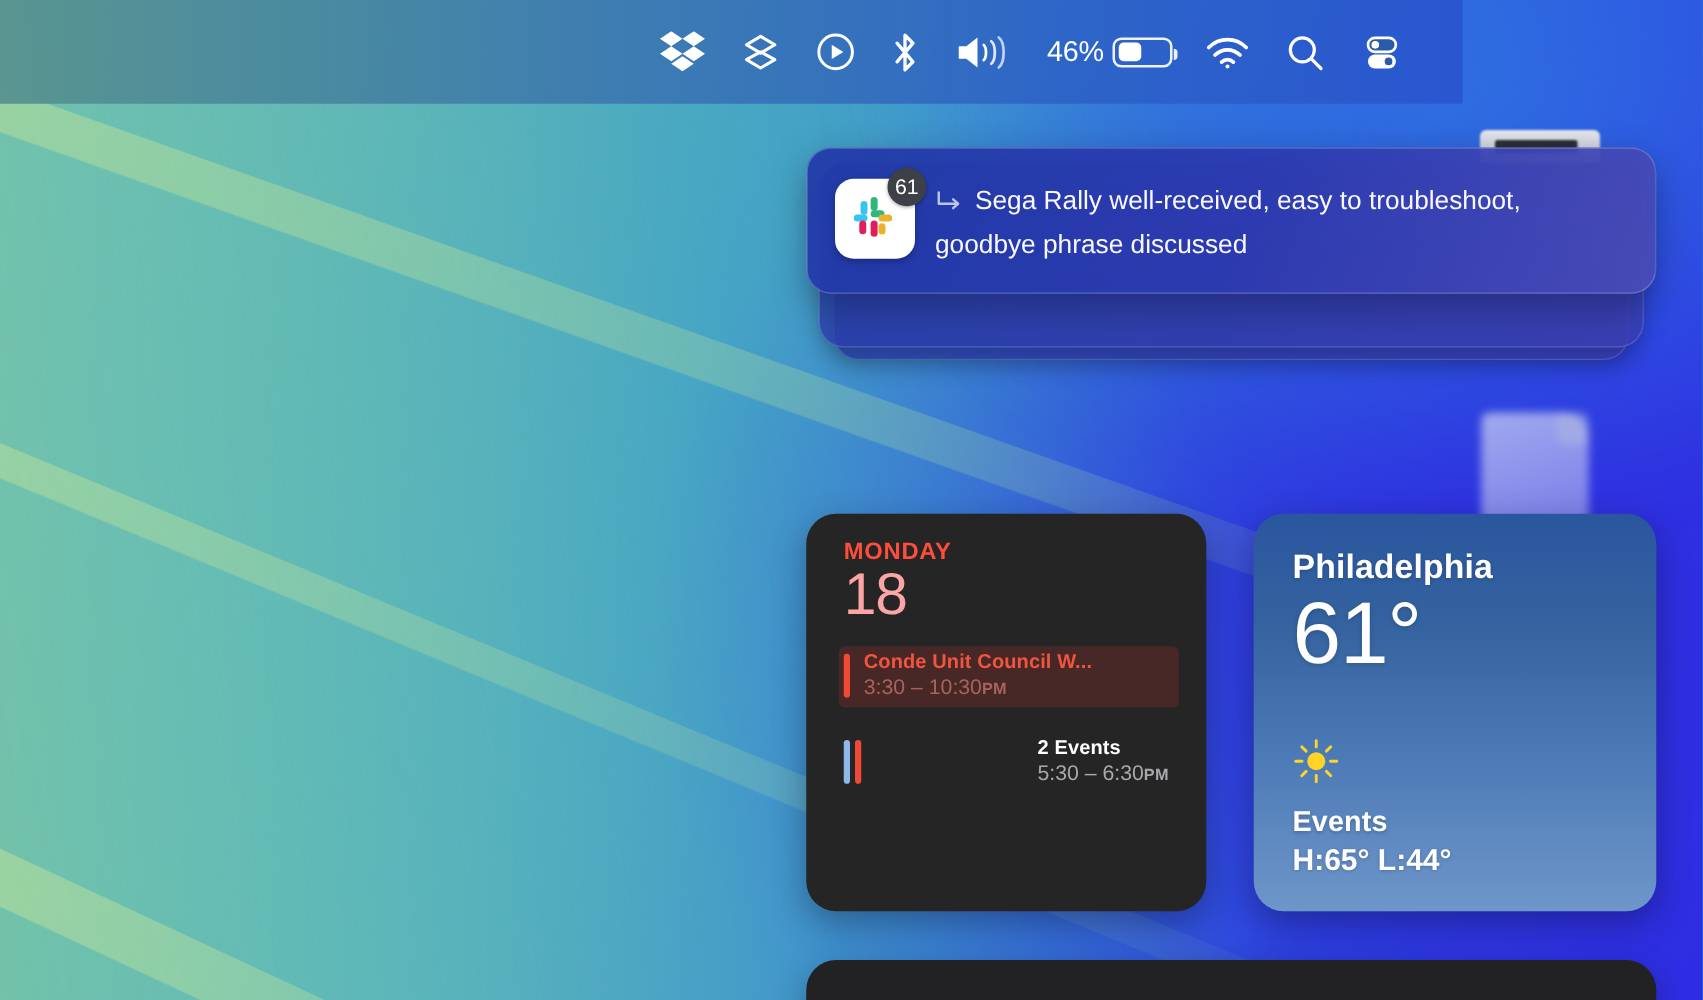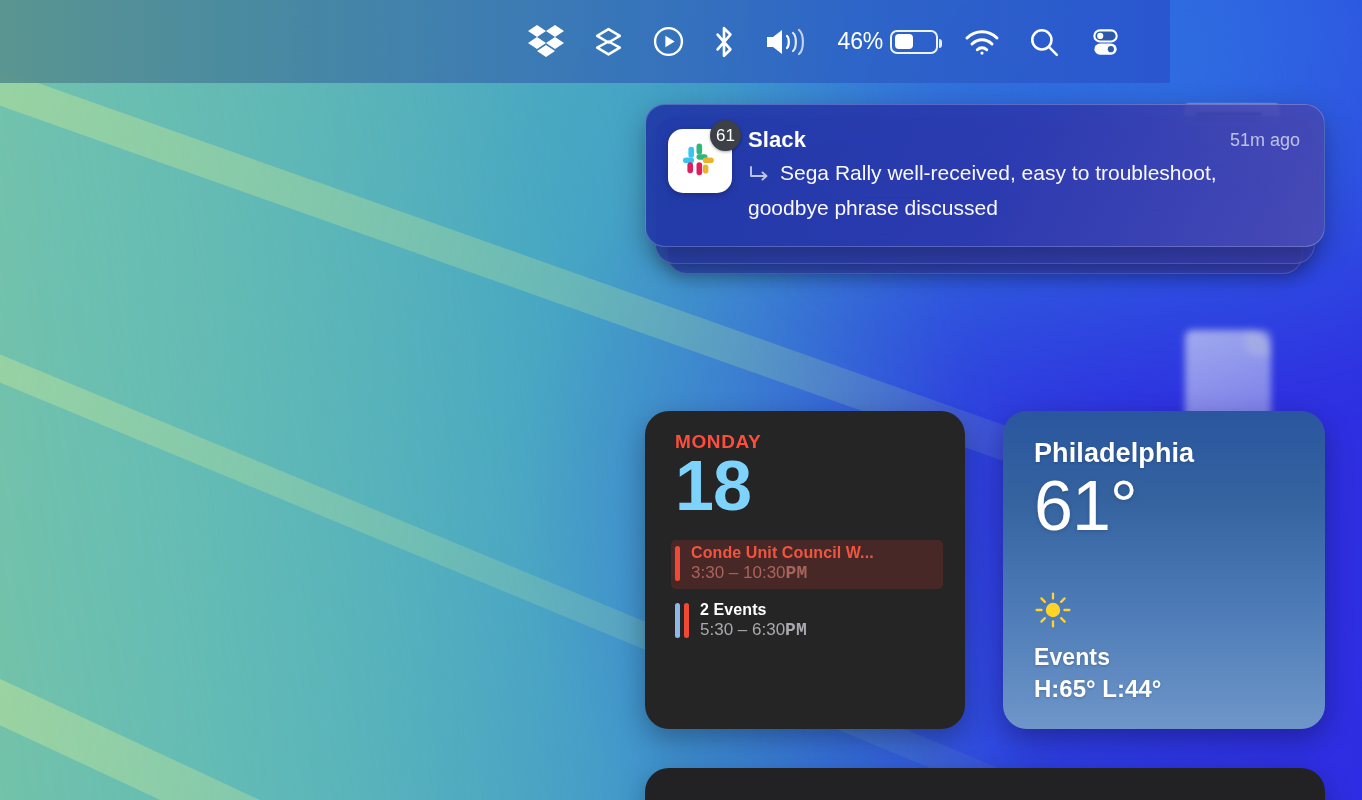--- a/index.html
+++ b/index.html
@@ -119,21 +119,21 @@
     font-size:25px; font-weight:400; letter-spacing:0.1px;
     display:flex; gap:17px; padding-left:16px; padding-right:2px;
     white-space:nowrap;
   }
 
   
   #nc { position:absolute; z-index:30; top:0; left:0; width:1362px; height:800px; pointer-events:none; }
   #nc > * { pointer-events:auto; }
 
   
-  .notif-stack { position:absolute; left:645px; top:104px; width:680px; }
+  .notif-stack { position:absolute; left:645px; top:118px; width:680px; }
   .notif-behind {
     position:absolute; left:0; right:0;
     background:linear-gradient(135deg, rgba(38,62,168,0.80), rgba(58,62,175,0.80));
     border:1px solid rgba(255,255,255,0.16);
     border-radius:20px;
     box-shadow:0 6px 18px rgba(0,0,0,0.22);
   }
   .notif-behind.b1 { top:12px; height:148px; left:10px; right:10px; }
   .notif-behind.b2 { top:22px; height:148px; left:22px; right:22px; }
 
@@ -200,43 +200,43 @@
     left:645px; top:411px; width:320px; height:318px;
     background:#252525;
     padding:20px 22px 0 30px;
     color:#fff;
   }
   .cal-day {
     font-size:19px; font-weight:700; letter-spacing:0.6px;
     color:#ff4d3d;
   }
   .cal-date {
-    font-size:70px; font-weight:700; line-height:1.02;
-    letter-spacing:-1px; color:#7dd3fc; margin-top:-2px;
+    font-size:47px; font-weight:400; line-height:1.02;
+    letter-spacing:-1px; color:#fca5a5; margin-top:-2px;
   }
   .cal-events { margin-top:18px; }
   .cal-ev {
     display:flex; gap:11px; align-items:stretch;
     padding:4px 8px 6px 0;
     border-radius:5px;
   }
   .cal-ev.highlight { background:rgba(200,56,44,0.22); margin-left:-4px; padding-left:4px; }
   .cal-bars { display:flex; gap:4px; flex:0 0 auto; padding:2px 0 2px 0; }
   .cal-bar { width:5px; border-radius:3px; }
   .cal-bar.red { background:#f04a36; }
   .cal-bar.blue { background:#8fb7e8; }
   .cal-ev-text { min-width:0; }
   .cal-ev-title {
     font-size:16px; font-weight:700; white-space:nowrap;
     overflow:hidden; text-overflow:ellipsis; letter-spacing:0.1px;
   }
   .cal-ev.highlight .cal-ev-title { color:#f2543f; }
   .cal-ev-time { font-size:17px; font-weight:400; margin-top:1px; color:#a9a9ad; }
   .cal-ev.highlight .cal-ev-time { color:#a8645c; }
-  .cal-ev-time .ampm { font-size:18px; font-weight:600; letter-spacing:0.2px;font-family:Liberation Mono, monospace; }
+  .cal-ev-time .ampm { font-size:13px; font-weight:600; letter-spacing:0.2px; }
 
   
   #weather-widget {
     left:1003px; top:411px; width:322px; height:318px;
     background:linear-gradient(180deg, #2a569f 0%, #35639f 28%, #4d7bb7 62%, #6e96c9 100%);
     padding:27px 0 0 31px;
     color:#fff;
   }
   .w-city { font-size:27px; font-weight:700; letter-spacing:0.1px; text-shadow:0 1px 3px rgba(0,0,0,0.2); }
   .w-temp { font-size:70px; font-weight:300; line-height:1.0; margin-top:2px; letter-spacing:-1px;
@@ -359,24 +359,20 @@
               <rect x="17.5" y="22.3" width="5.6" height="13" rx="2.8" fill="#E01E5A"></rect>
               <rect x="23.8" y="17.5" width="11" height="5.6" rx="2.8" fill="#ECB22E"></rect>
               <rect x="23.8" y="24.5" width="5.6" height="9" rx="2.8" fill="#ECB22E"></rect>
             </g>
           </svg>
         </div>
         <div class="notif-badge">61</div>
       </div>
 
       <div class="notif-body">
-        <div class="notif-toprow">
-          <span class="notif-app">Slack</span>
-          <span class="notif-time">51m ago</span>
-        </div>
         <div class="notif-msg">
           <span class="thread-icon">
             <svg width="24" height="18" viewBox="0 0 24 18" fill="none" stroke="#dfe3f5" stroke-width="1.9" stroke-linecap="round" stroke-linejoin="round">
               <path d="M3 2v9h15"></path>
               <path d="M14.5 7.5L18.5 11l-4 3.5"></path>
             </svg>
           </span><span>Sega Rally well-received, easy to troubleshoot, goodbye phrase discussed</span>
         </div>
       </div>
     </div>
@@ -391,21 +387,21 @@
       <div class="cal-ev highlight">
         <span class="cal-bars">
           <span class="cal-bar red"></span>
         </span>
         <span class="cal-ev-text">
           <span class="cal-ev-title" style="display:block">Conde Unit Council W...</span>
           <span class="cal-ev-time" style="display:block"><span>3:30</span><span> – </span><span>10:30</span><span class="ampm">PM</span></span>
         </span>
       </div>
 
-      <div class="cal-ev" style="margin-top:8px;">
+      <div class="cal-ev" style="margin-top:20px;justify-content:space-between;">
         <span class="cal-bars">
           <span class="cal-bar blue"></span>
           <span class="cal-bar red"></span>
         </span>
         <span class="cal-ev-text">
           <span class="cal-ev-title" style="display:block">2 Events</span>
           <span class="cal-ev-time" style="display:block"><span>5:30</span><span> – </span><span>6:30</span><span class="ampm">PM</span></span>
         </span>
       </div>
 

